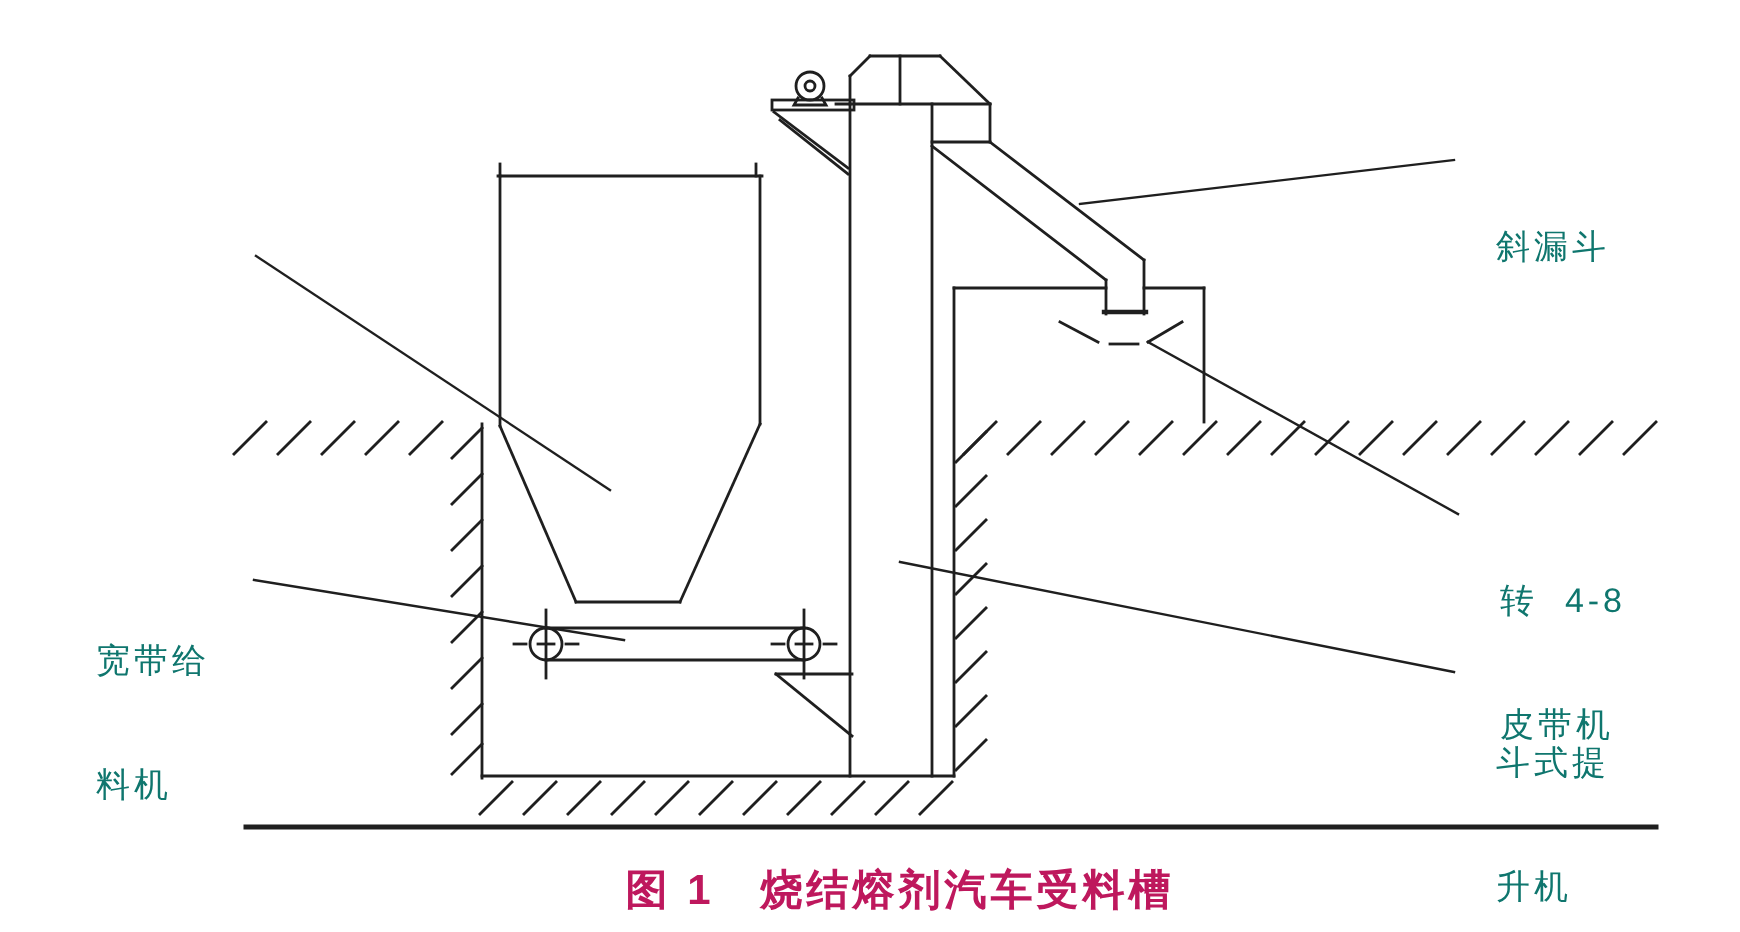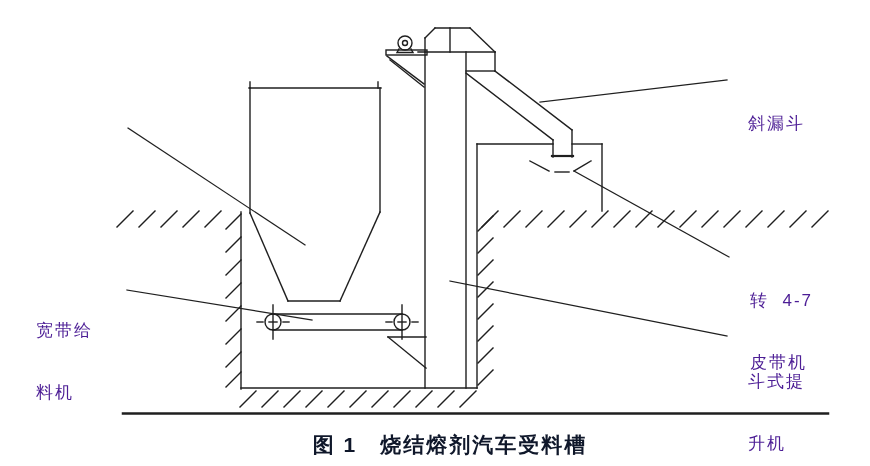--- a/index.html
+++ b/index.html
@@ -2,26 +2,26 @@
 <html><head>
 <meta charset="utf-8">
 <style>
   html,body{margin:0;padding:0;background:#ffffff;}
   .stage{
     position:relative;width:870px;height:466px;background:#ffffff;
     font-family:"Liberation Sans","DejaVu Sans",sans-serif;overflow:hidden;
   }
   .stage svg{position:absolute;left:0;top:0;}
   .lbl{
-    position:absolute;color:#4c1d95;font-size:17px;line-height:20.5px;
+    position:absolute;color:#0f766e;font-size:17px;line-height:20.5px;
     letter-spacing:2px;white-space:pre;
   }
   .caption{
     position:absolute;top:431px;left:450px;transform:translateX(-50%);
-    color:#0f172a;font-size:21px;font-weight:bold;letter-spacing:2px;white-space:pre;
+    color:#be185d;font-size:21px;font-weight:bold;letter-spacing:2px;white-space:pre;
   }
 </style>
 </head>
 <body>
 
 <div class="stage">
 
   <svg width="870" height="466" viewBox="0 0 870 466">
     <g stroke="#1f1f1f" stroke-width="1.4" fill="none" stroke-linecap="square">
 
@@ -171,31 +171,31 @@
         <line x1="540" y1="102" x2="727" y2="80"></line>
         <line x1="574" y1="171" x2="729" y2="257"></line>
         <line x1="450" y1="281" x2="727" y2="336"></line>
       </g>
 
       <line x1="123" y1="413.5" x2="828" y2="413.5" stroke-width="2.5"></line>
     </g>
   </svg>
 
 
-  <div class="lbl" style="left:36px;top:280px">
+  <div class="lbl" style="left:48px;top:280px">
     <div>宽带给</div>
     <div>料机</div>
   </div>
 
   <div class="lbl" style="left:748px;top:73px">
     <div>斜漏斗</div>
   </div>
 
   <div class="lbl" style="left:750px;top:250px">
-    <div>转  4-7</div>
+    <div>转  4-8</div>
     <div>皮带机</div>
   </div>
 
   <div class="lbl" style="left:748px;top:331px">
     <div>斗式提</div>
     <div>升机</div>
   </div>
 
   <div class="caption">图 1　烧结熔剂汽车受料槽</div>
 

